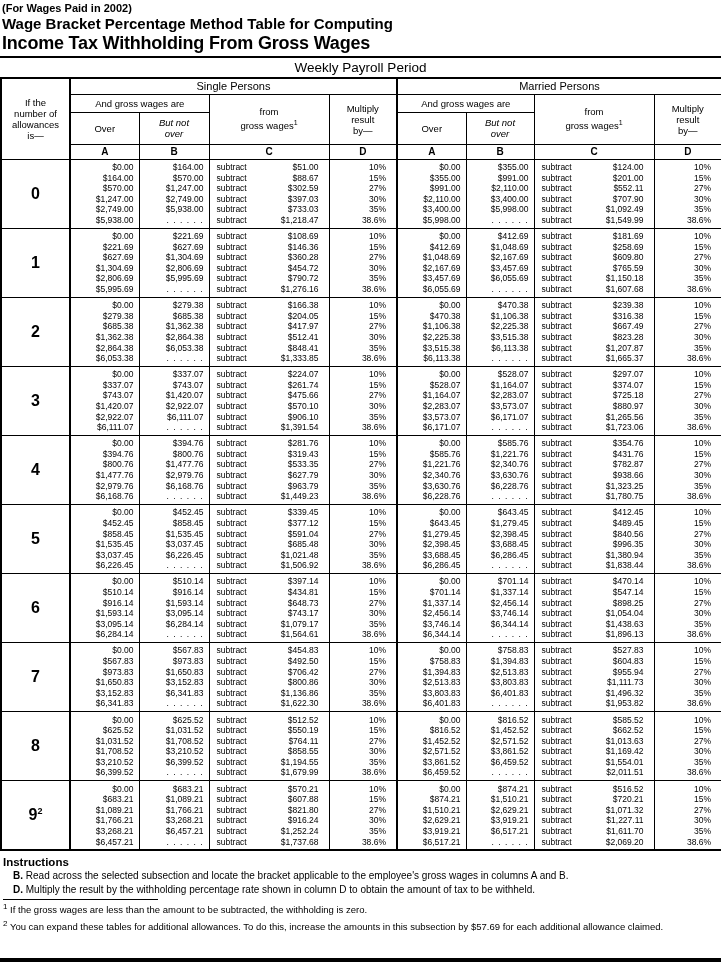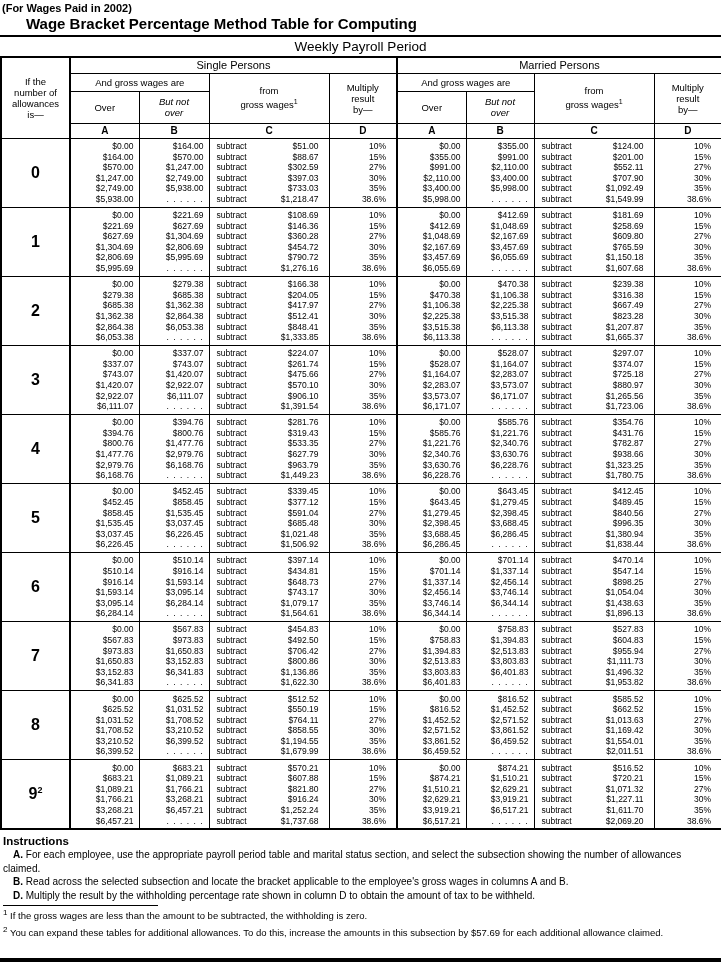--- a/index.html
+++ b/index.html
@@ -5,21 +5,21 @@
   * { box-sizing: border-box; }
   html,body { margin:0; padding:0; }
   body {
     width:721px; height:963px;
     background:#ffffff; color:#000000;
     font-family:"Liberation Sans","DejaVu Sans",sans-serif;
     position:relative; overflow:hidden;
   }
   .titles { padding:2px 2px 0 2px; }
   .t1 { font-size:11px; font-weight:bold; line-height:13px; }
-  .t2 { font-size:15px; font-weight:bold; line-height:18px;margin-left:24px; }
+  .t2 { font-size:15px; font-weight:bold; line-height:18px; }
   .t3 { font-size:18px; font-weight:bold; line-height:21px; letter-spacing:-0.2px; }
   .toprule { border-top:2px solid #000; margin-top:2px; }
   .period { text-align:center; font-size:13.5px; font-weight:normal; padding:2px 0 2px 0; }
 
   table.tax { border-collapse:collapse; width:721px; table-layout:fixed; border:2px solid #000; }
   .tax th, .tax td { border:1px solid #000; padding:0; }
   .tax th { font-weight:normal; vertical-align:middle; text-align:center;margin-left:16px; }
   tr.h1 { height:16px; } tr.h2 { height:18px; } tr.h3 { height:32px; } tr.h4 { height:15px; }
   .group-h { font-size:11px; font-weight:bold; }
   .gw-h { font-size:9.5px; font-weight:bold; }
@@ -53,20 +53,21 @@
   p.fn { margin:0 0 1px 0; font-size:9.5px; line-height:12.5px; padding-left:14px; text-indent:-14px; }
   p.fn sup { font-size:8px; }
   .bottom-bar { position:absolute; left:0; bottom:1px; width:721px; height:4px; background:#000; }
 </style>
 </head>
 <body>
 
 <div class="titles">
   <div class="t1">(For Wages Paid in 2002)</div>
   <div class="t2">Wage Bracket Percentage Method Table for Computing</div>
+  <div class="t3">Income Tax Withholding From Gross Wages</div>
 </div>
 <div class="toprule"></div>
 <div class="period">Weekly Payroll Period</div>
 
 <table class="tax">
   <colgroup>
     <col style="width:69px">
       <col style="width:69px">
       <col style="width:70px">
       <col style="width:120px">
@@ -1156,21 +1157,20 @@
           <div class="line rate">30%</div>
           <div class="line rate">35%</div>
           <div class="line rate">38.6%</div>
         </td>
       </tr>
     </tbody>
 </table>
 
 <div class="instructions">
   <div class="ins-title">Instructions</div>
-  <p class="ins"><b>A.</b> <span>For each employee, use the appropriate payroll period table and marital status section, and select the subsection showing the number of allowances claimed.</span></p>
   <p class="ins"><b>B.</b> <span>Read across the selected subsection and locate the bracket applicable to the employee's gross wages in columns A and B.</span></p>
   <p class="ins"><b>D.</b> <span>Multiply the result by the withholding percentage rate shown in column D to obtain the amount of tax to be withheld.</span></p>
   <div class="fn-rule"></div>
   <p class="fn"><sup>1</sup> <span>If the gross wages are less than the amount to be subtracted, the withholding is zero.</span></p>
   <p class="fn"><sup>2</sup> <span>You can expand these tables for additional allowances. To do this, increase the amounts in this subsection by $57.69 for each additional allowance claimed.</span></p>
 </div>
 
 <div class="bottom-bar"></div>
 
 </body></html>

